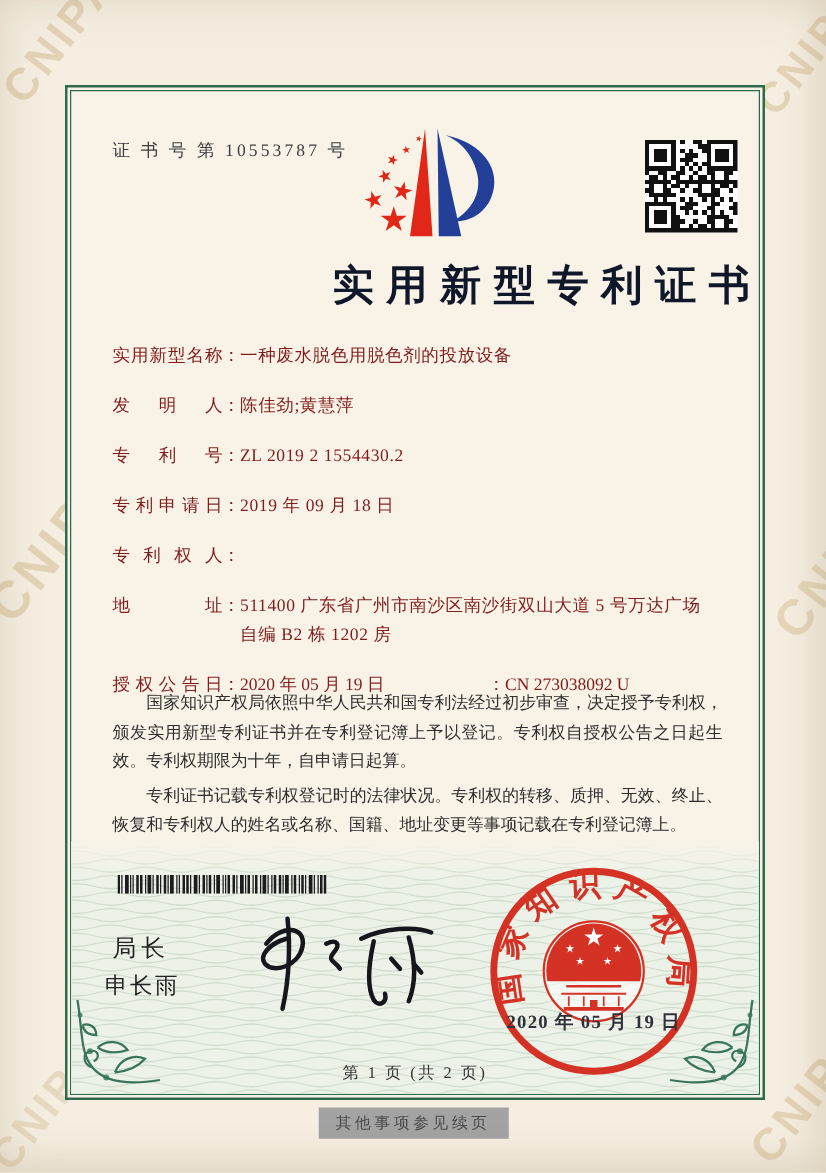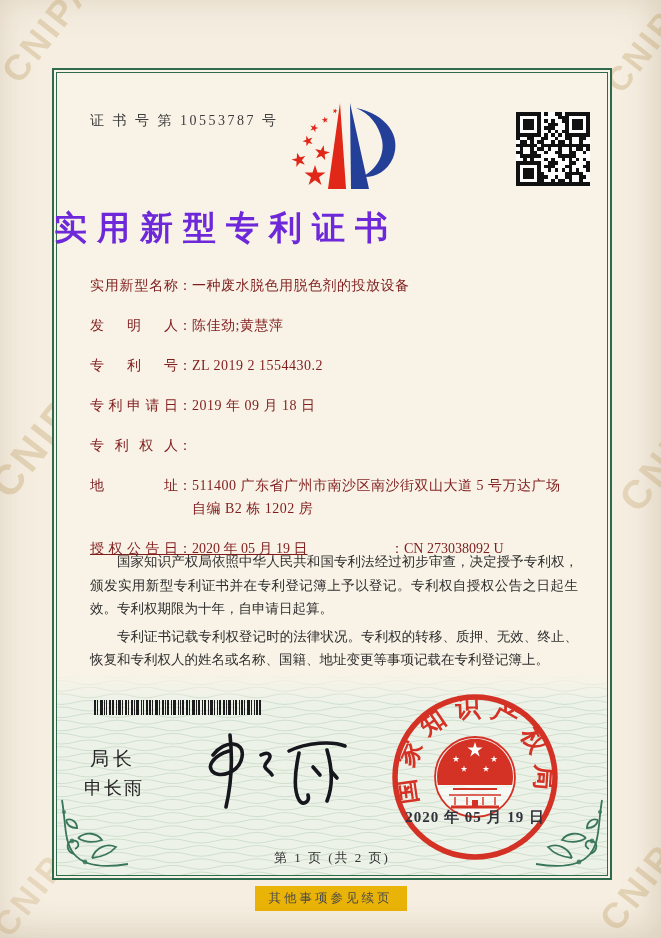--- a/index.html
+++ b/index.html
@@ -10,29 +10,29 @@
   
   .wm{position:absolute;font-family:"Liberation Sans","DejaVu Sans",sans-serif;font-weight:bold;
       color:#d3b98c;letter-spacing:3px;transform:rotate(-52deg);white-space:nowrap;z-index:1;}
   
   .frame{position:absolute;left:52px;top:68px;width:556px;height:808px;border:2px solid #2e6a4e;
          background:#f9f3e7;z-index:2;}
   .frame-inner{position:absolute;inset:2px;border:1px solid #2e6a4e;}
   .certno{position:absolute;left:36px;top:42px;font-size:14px;letter-spacing:2.5px;color:#3d3d3d;z-index:5;}
   .logo{position:absolute;left:224px;top:28px;width:135px;height:98px;z-index:4;}
   .qr{position:absolute;left:462px;top:42px;width:74px;height:74px;z-index:4;}
-  .cert-title{position:absolute;left:0;right:0;top:136px;text-align:left;font-size:33px;font-weight:bold;
-         letter-spacing:10px;color:#6d28d9;z-index:5;}
+  .cert-title{position:absolute;left:0;right:0;top:136px;text-align:right;font-size:33px;font-weight:bold;
+         letter-spacing:10px;color:#0f172a;z-index:5;}
   
   .fields{position:absolute;left:36px;right:36px;top:204px;font-size:14px;color:#7f1d1d;z-index:5;}
   .field-row{display:flex;margin-bottom:17px;line-height:23px;position:relative;}
   .field-label{display:inline-block;width:88px;text-align:justify;text-align-last:justify;flex:0 0 88px;}
   .field-colon{flex:0 0 14px;}
   .field-value{flex:1;max-width:372px;letter-spacing:.5px;}
-  .grant-row{display:flex;line-height:23px;position:relative;text-decoration:underline;}
+  .grant-row{display:flex;line-height:23px;position:relative;}
   .grant-right{position:absolute;left:300px;top:0;display:flex;}
   
   .paras{position:absolute;left:36px;right:32px;top:480px;font-size:13.5px;line-height:23.5px;
          text-align:justify;color:#2e2e2e;z-index:5;}
   .paras p{margin:0 0 4px 0;text-indent:2em;}
   
   .band{position:absolute;left:3px;right:3px;bottom:3px;height:202px;background:#edf2e9;overflow:hidden;z-index:3;}
   #waves-svg{position:absolute;left:0;top:0;}
   #waves-svg path{fill:none;stroke:#c6d8c3;stroke-width:1;opacity:.75;}
   .band-fade{position:absolute;left:0;right:0;top:0;height:30px;
@@ -44,21 +44,21 @@
   .seal{position:absolute;left:334px;top:20px;width:168px;height:168px;z-index:6;opacity:.95;}
   .seal-date{position:absolute;left:330px;top:135px;width:176px;text-align:center;font-size:15px;
          color:#31313a;letter-spacing:1px;z-index:7;font-weight:bold;}
   .pagination{position:absolute;left:0;right:0;bottom:8px;text-align:center;font-size:13px;color:#333;
          letter-spacing:2px;z-index:6;}
   .ornament{position:absolute;bottom:4px;width:74px;height:76px;z-index:5;}
   .ornament.left{left:4px;}
   .ornament.right{right:4px;transform:scaleX(-1);}
   
   .footer-note{position:absolute;left:0;right:0;top:886px;text-align:center;z-index:5;}
-  .footer-note span{display:inline-block;background:#eab308;padding:4px 14px;font-size:12.5px;
+  .footer-note span{display:inline-block;background:#a3a3a3;padding:4px 14px;font-size:12.5px;
          color:#4a4a4a;letter-spacing:3px;}
   svg{display:block;}
 </style>
 </head>
 <body>
 
 <div class="page">
 
   <div class="wm" style="left:-14px;top:8px;font-size:36px;opacity:.5">CNIPA</div>
   <div class="wm" style="left:590px;top:22px;font-size:34px;opacity:.5">CNIPA</div>

